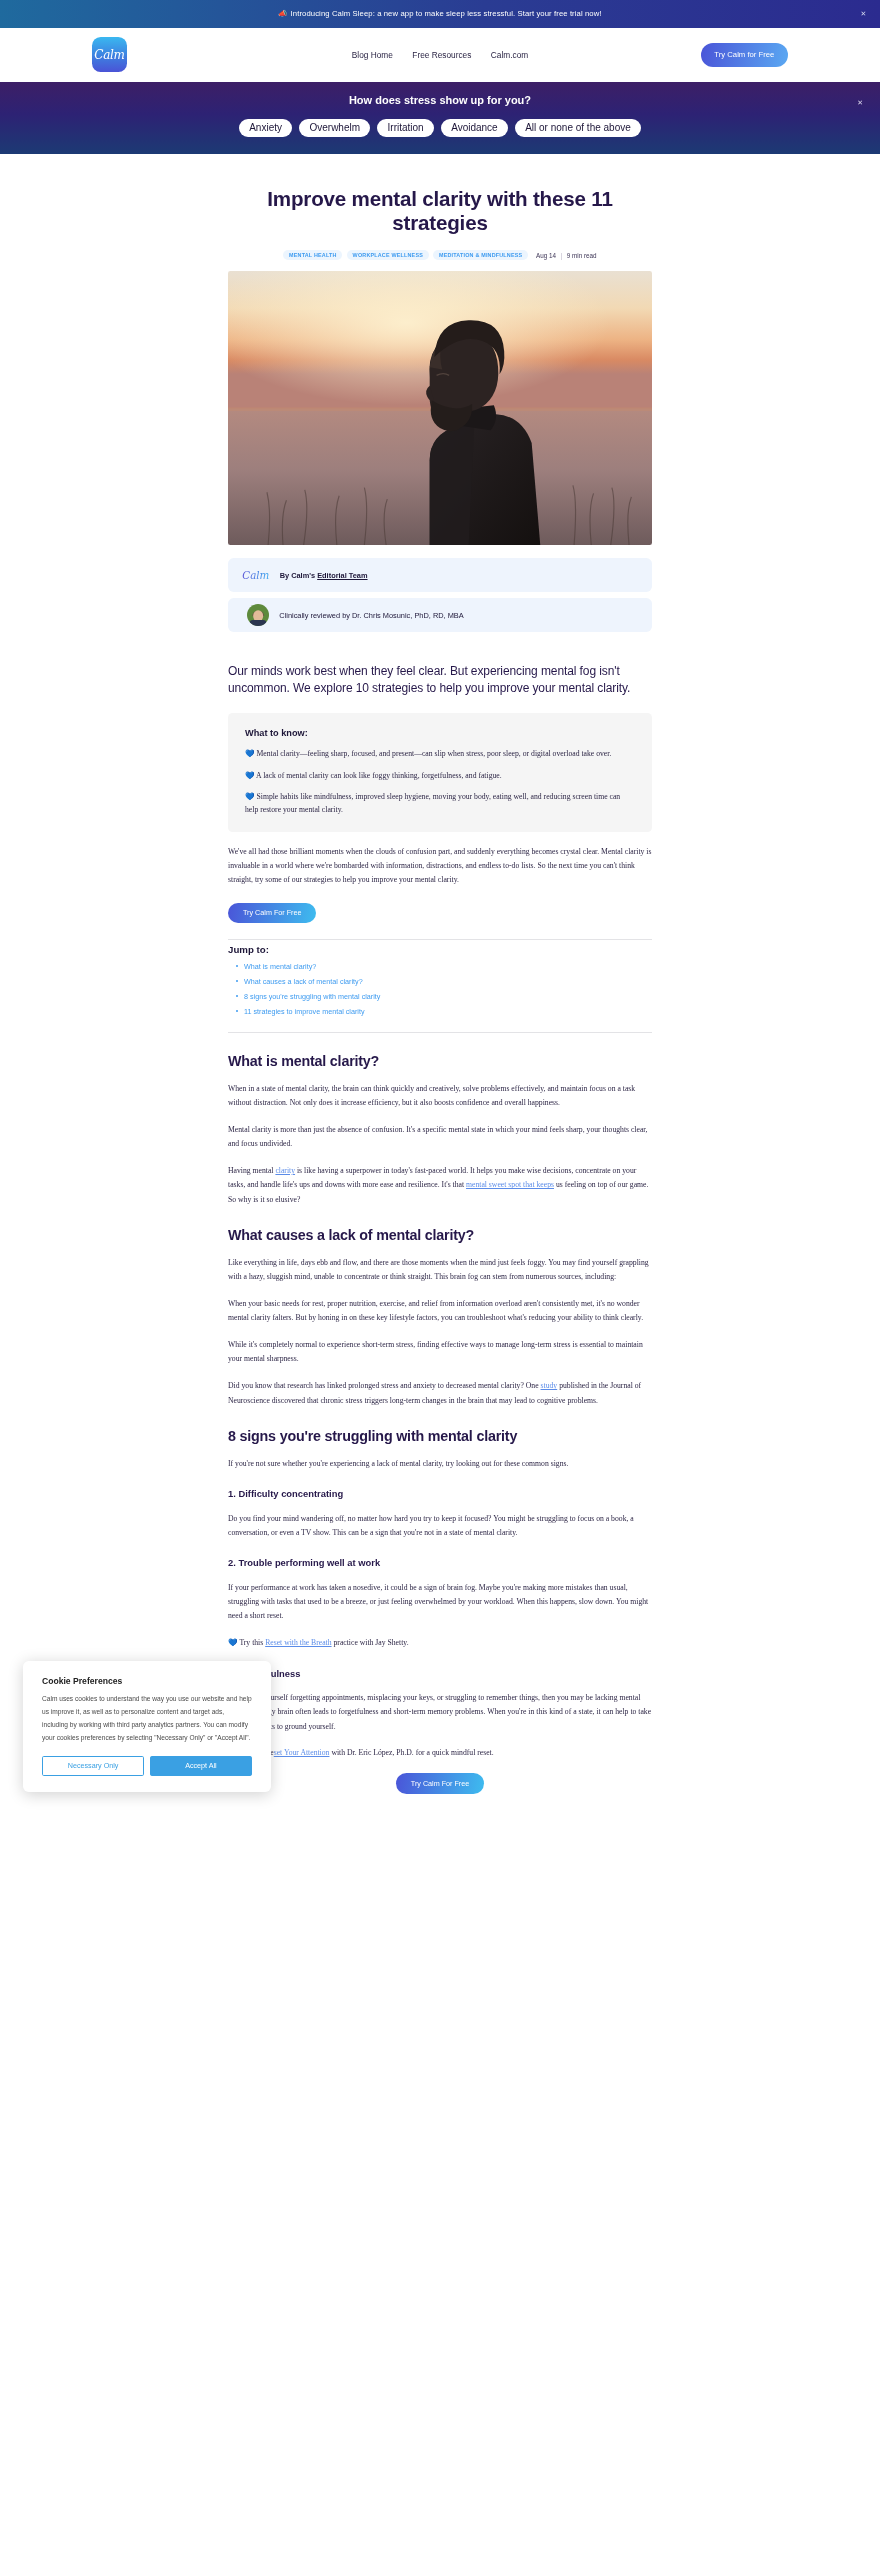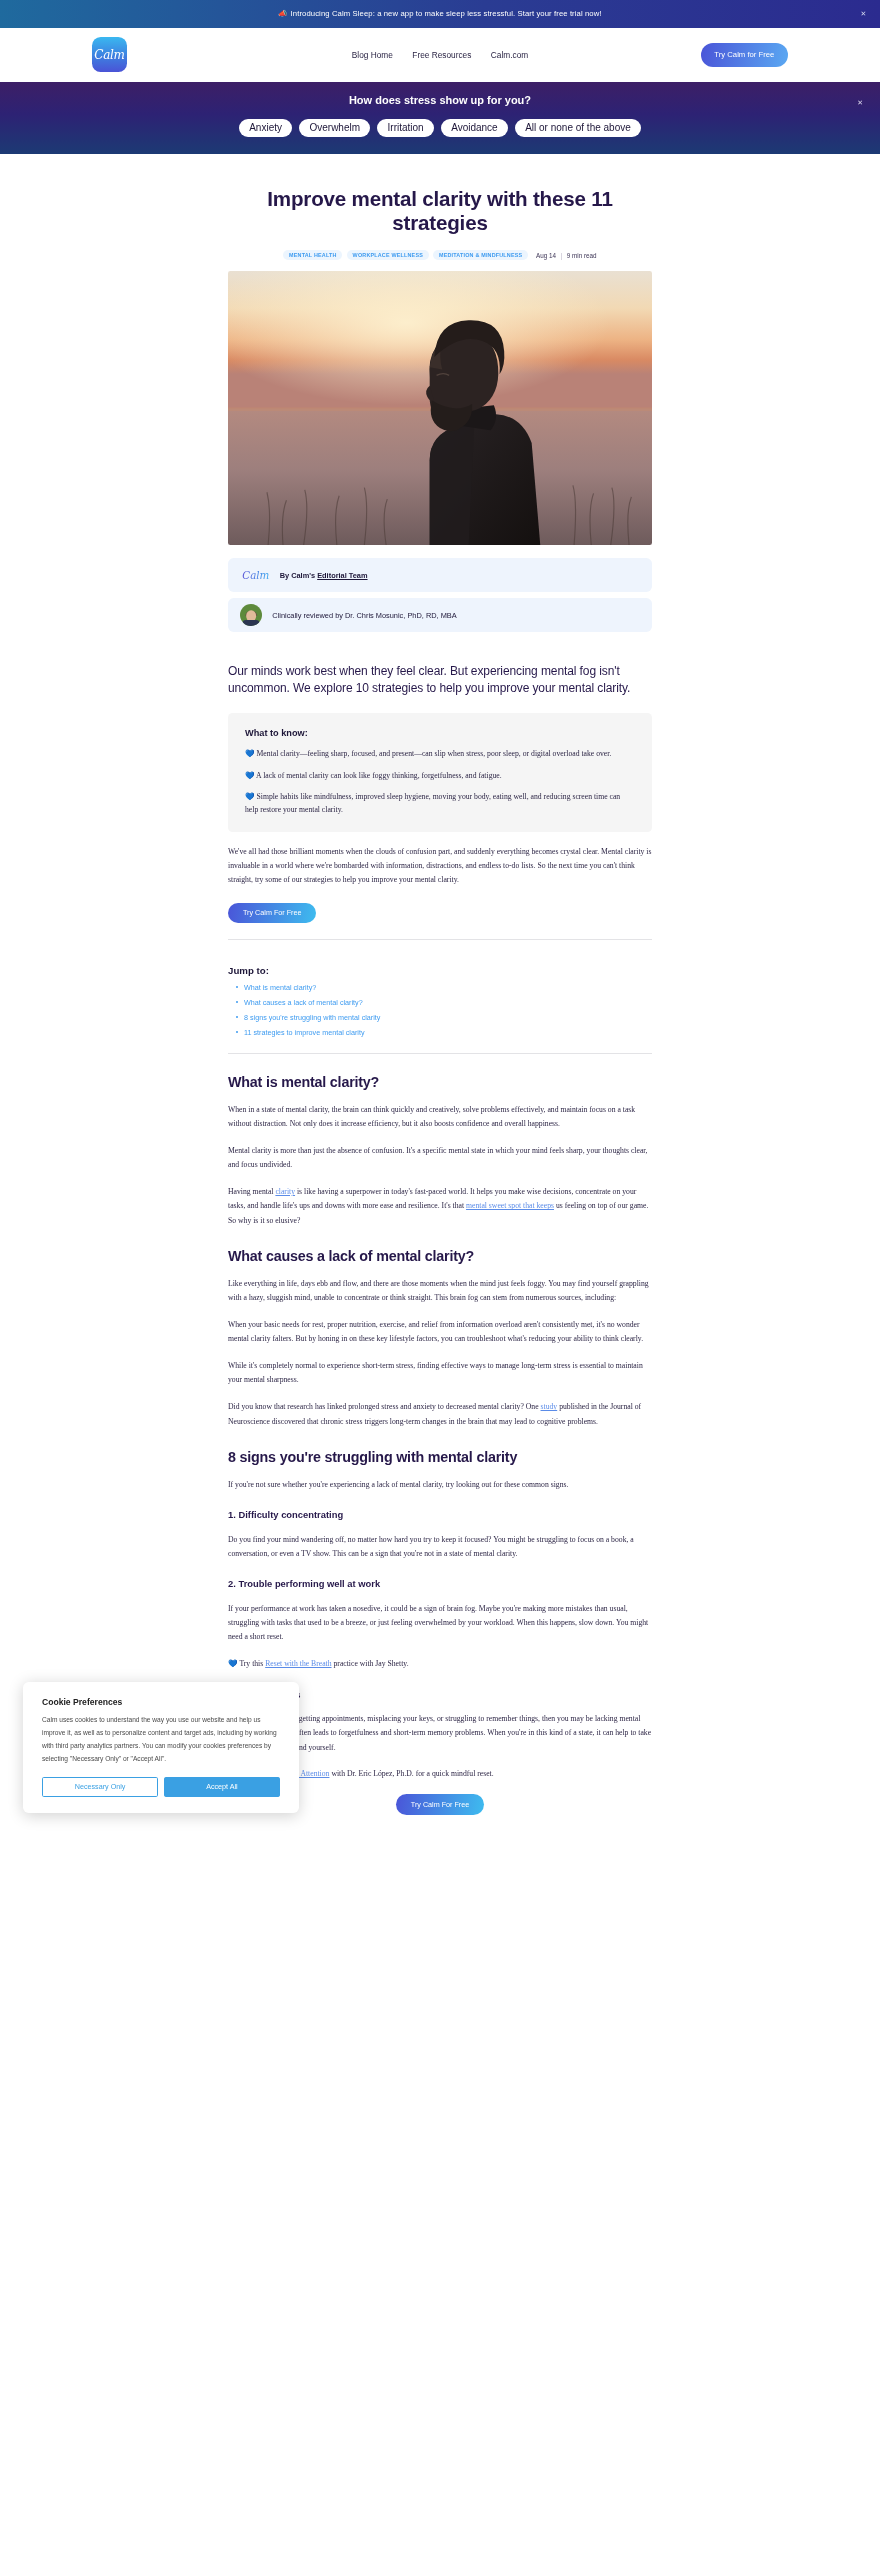--- a/index.html
+++ b/index.html
@@ -113,21 +113,21 @@
   }
   .calm-wordmark {
     font-family: "DejaVu Serif", serif; font-style: italic; font-size: 10.3px;
     background: linear-gradient(90deg, #5a54d6, #3ea8ef);
     -webkit-background-clip: text; background-clip: text; color: transparent;
   }
   .byline-text { font-size: 7.4px; color: #1d1638; font-weight: 700; }
   .byline-text a { color: #1d1638; text-decoration: underline; }
   .reviewer {
     margin-top: 5.7px; background: #eef4fd; border-radius: 5.7px;
-    height: 34px; display: flex; align-items: center; padding: 0 12px; gap: 10.3px;
+    height: 34px; display: flex; align-items: center; padding: 0 19px; gap: 10.3px;
   }
   .avatar {
     width: 22px; height: 22px; border-radius: 50%; flex: none;
     overflow: hidden; position: relative;
     background: radial-gradient(circle at 50% 62%, #e6c3a4 0 22%, #5e8a3c 23% 100%);
   }
   .avatar .face {
     position: absolute; left: 50%; top: 52%; transform: translate(-50%,-50%);
     width: 9.7px; height: 11.5px; border-radius: 50% 50% 45% 45%;
     background: #e2bb99;
@@ -168,21 +168,21 @@
   .cta-pill {
     margin-top: 15px; display: inline-block;
     background: linear-gradient(100deg, #4a55d8 0%, #3ebcef 100%);
     color: #fff; border: 0; border-radius: 13.7px;
     height: 20.6px; padding: 0 15px; font-size: 7.2px;
     font-family: inherit; cursor: pointer;
   }
 
   .rule { height: 0.6px; background: #e3e3e6; margin-top: 16px; }
 
-  .jump-title { font-size: 9.7px; font-weight: 700; color: #1d1638; margin-top: 25px; }
+  .jump-title { font-size: 9.7px; font-weight: 700; color: #1d1638; margin-top: 4px; }
   .jump-list { list-style: none; margin-top: 5.7px; padding-left: 8px; }
   .jump-list li { position: relative; padding-left: 8px; margin-bottom: 5.2px; }
   .jump-list li::before {
     content: ""; position: absolute; left: 0; top: 4px;
     width: 2px; height: 2px; border-radius: 50%; background: #3e9bf0;
   }
   .jump-list a { color: #3e9bf0; font-size: 7.2px; text-decoration: none; cursor: pointer; }
 
   .h2 {
     font-size: 14.3px; font-weight: 700; color: #26184a;
@@ -206,21 +206,21 @@
   .bottom-cta {
     background: linear-gradient(100deg, #4a55d8 0%, #3ebcef 100%);
     color: #fff; border: 0; border-radius: 13.7px;
     height: 20.6px; padding: 0 15px; font-size: 7.2px;
     font-family: inherit; cursor: pointer;
   }
 
   
   .cookie {
     position: absolute; left: 23px; bottom: 19px;
-    width: 276px; background: #fff; border-radius: 5.7px;
+    width: 248px; background: #fff; border-radius: 5.7px;
     box-shadow: 0 2.3px 15px rgba(0,0,0,.18);
     padding: 15px 19px 16px; z-index: 50;
   }
   .cookie-title { font-size: 8.6px; font-weight: 700; color: #222; margin-bottom: 7.4px; }
   .cookie-body { font-size: 6.6px; line-height: 1.95; color: #4a4a4a; }
   .cookie-btns { display: flex; gap: 5.7px; margin-top: 11.5px; justify-content: space-between; }
   .btn-nec {
     flex: 1; height: 20px; background: #fff; border: 0.6px solid #3aa0e3;
     color: #3aa0e3; border-radius: 1.7px; font-size: 7.2px;
     font-family: inherit; cursor: pointer;

